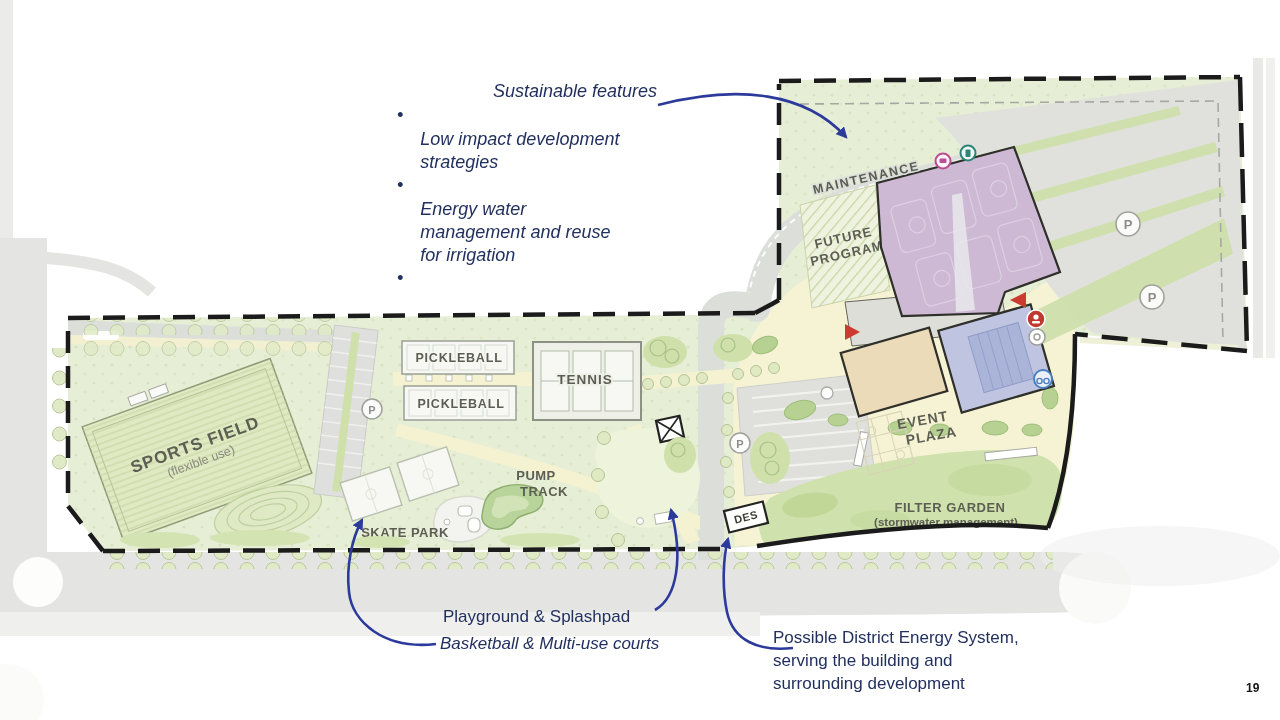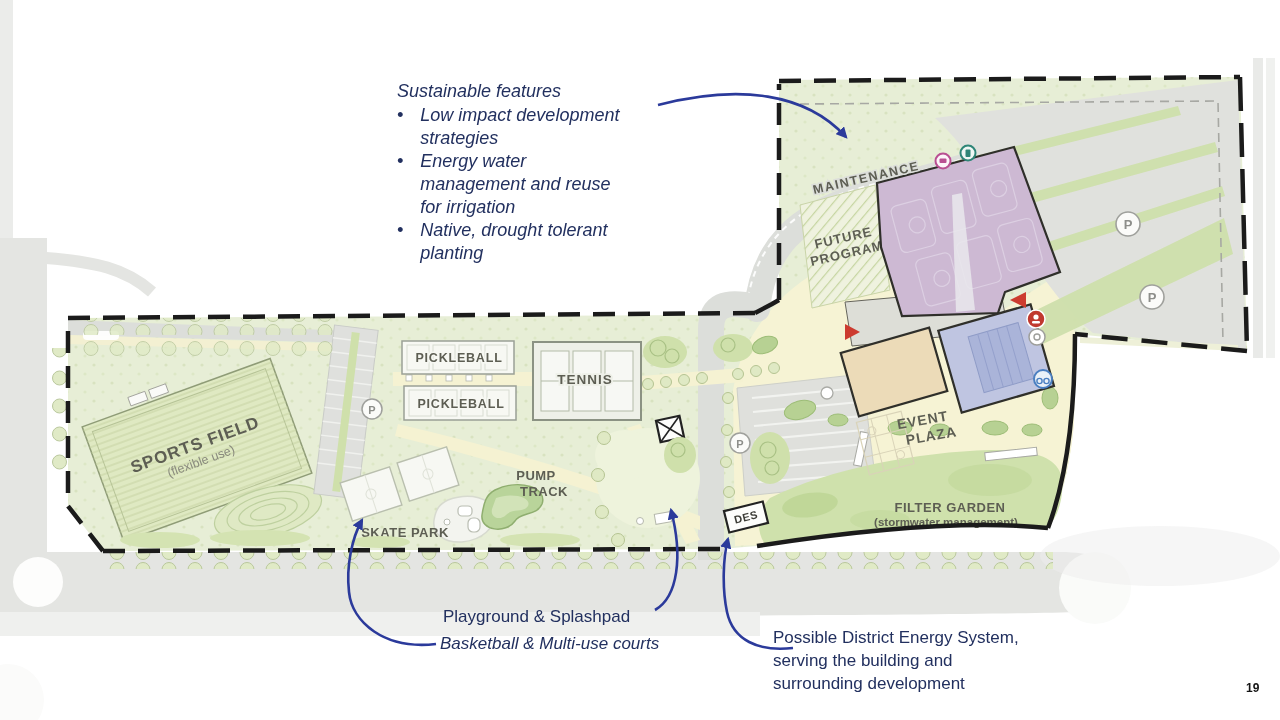--- a/index.html
+++ b/index.html
@@ -2,25 +2,25 @@
 <html style="--title: #141414; --annotation-text: #22305f; --arrow-blue: #2b3a9b; --plan-label: #5d5e53; --boundary: #1b1b1b; --site-green: #e7eed6; --plaza-cream: #f6f3d4; --filter-green: #cfe1ac; --road-gray: #dcdeda; --parking-gray: #e0e1dd; --building-purple: #cdb9d3; --building-tan: #ecdbb8; --building-blue: #bfc5e1;"><head>
 <meta charset="utf-8">
 <style>
   html,body{margin:0;padding:0;background:#fff;}
   .slide{position:relative;width:1280px;height:720px;background:#fff;overflow:hidden;
          font-family:"Liberation Sans",sans-serif;}
   .slide svg{position:absolute;left:0;top:0;}
   .overlay{position:absolute;z-index:5;}
   .title{left:62px;top:42px;font-size:26px;font-weight:700;letter-spacing:.2px;color:var(--title,#141414);}
   .sus{left:397px;top:80px;width:260px;color:var(--annotation-text,#22305f);font-style:italic;font-size:18px;line-height:23px;}
-  .sus-head{margin:0 0 1px 0;}
+  .sus-head{margin:0 0 1px 0;text-align:right;}
   .sus ul{margin:0;padding:0;}
   .sus li{list-style:none;display:flex;gap:17px;margin:0;}
   .sus li .dot{flex:0 0 auto;}
-  .sus li .txt{width:215px;}
+  .sus li .txt{width:215px;margin-top:24px;}
   .callout{color:var(--annotation-text,#22305f);font-size:17px;line-height:23px;}
   .co-playground{left:443px;top:605px;}
   .co-basketball{left:440px;top:632px;font-style:italic;}
   .co-des{left:773px;top:626px;width:272px;}
   .pagenum{left:1246px;top:681px;font-size:12px;font-weight:700;color:#141414;}
   .plan-label{fill:var(--plan-label,#5d5e53);font-weight:700;font-family:"Liberation Sans",sans-serif;}
   .arrow{stroke:var(--arrow-blue,#2b3a9b);stroke-width:2.6;fill:none;}
 </style>
 </head>
 <body>
@@ -431,21 +431,20 @@
     <li>
           <span class="dot">•</span>
           <span class="txt">Low impact development strategies</span>
         </li>
     <li>
           <span class="dot">•</span>
           <span class="txt">Energy water management and reuse for irrigation</span>
         </li>
     <li>
           <span class="dot">•</span>
-          <span class="txt">Native, drought tolerant planting</span>
         </li>
   </ul>
 </div>
 
 <div class="overlay callout co-playground">Playground &amp; Splashpad</div>
 <div class="overlay callout co-basketball">Basketball &amp; Multi-use courts</div>
 <div class="overlay callout co-des">Possible District Energy System, serving the building and surrounding development</div>
 
 <div class="overlay pagenum">19</div>
 

